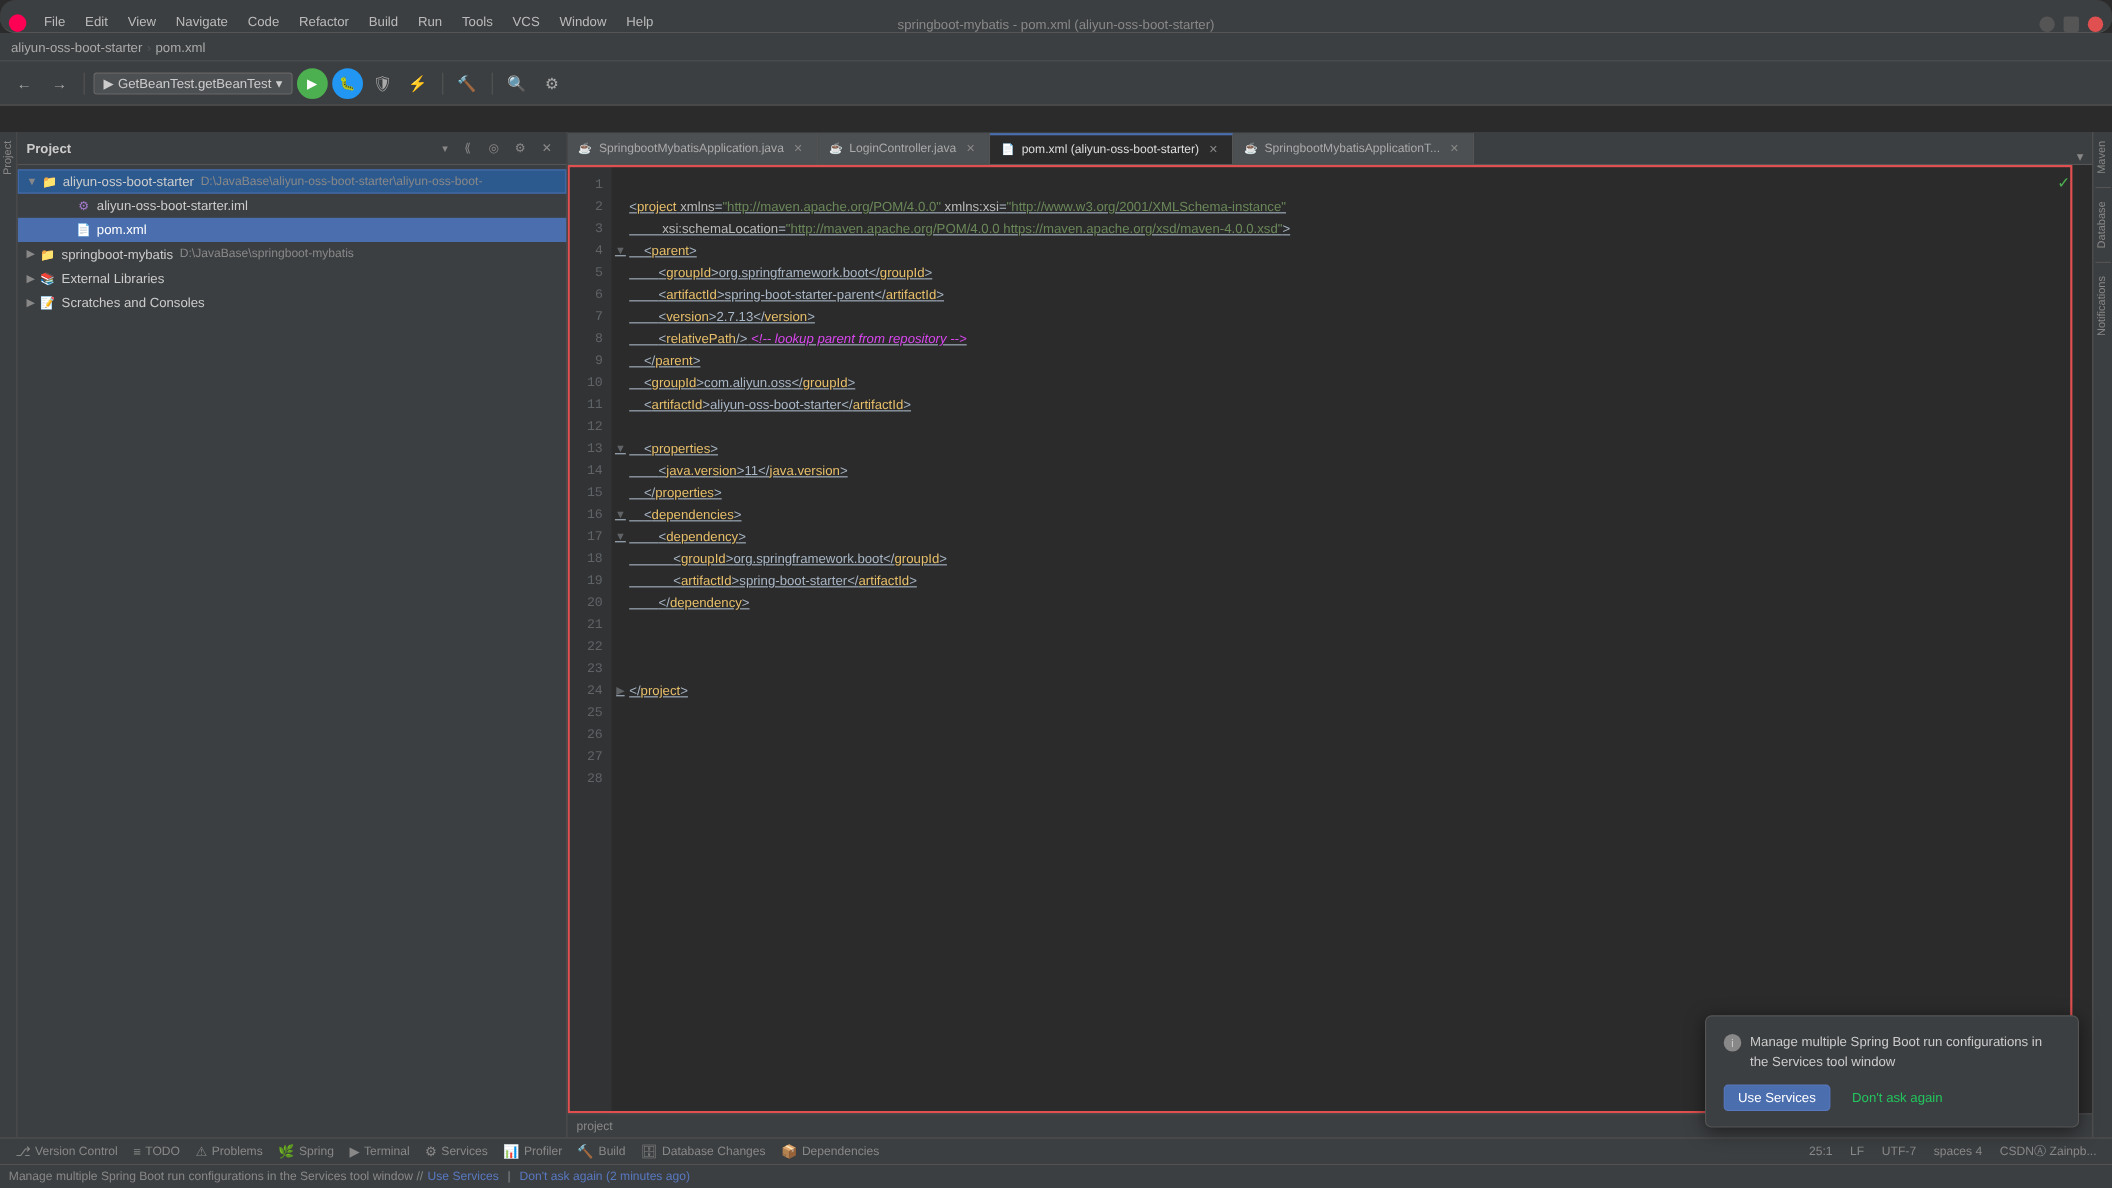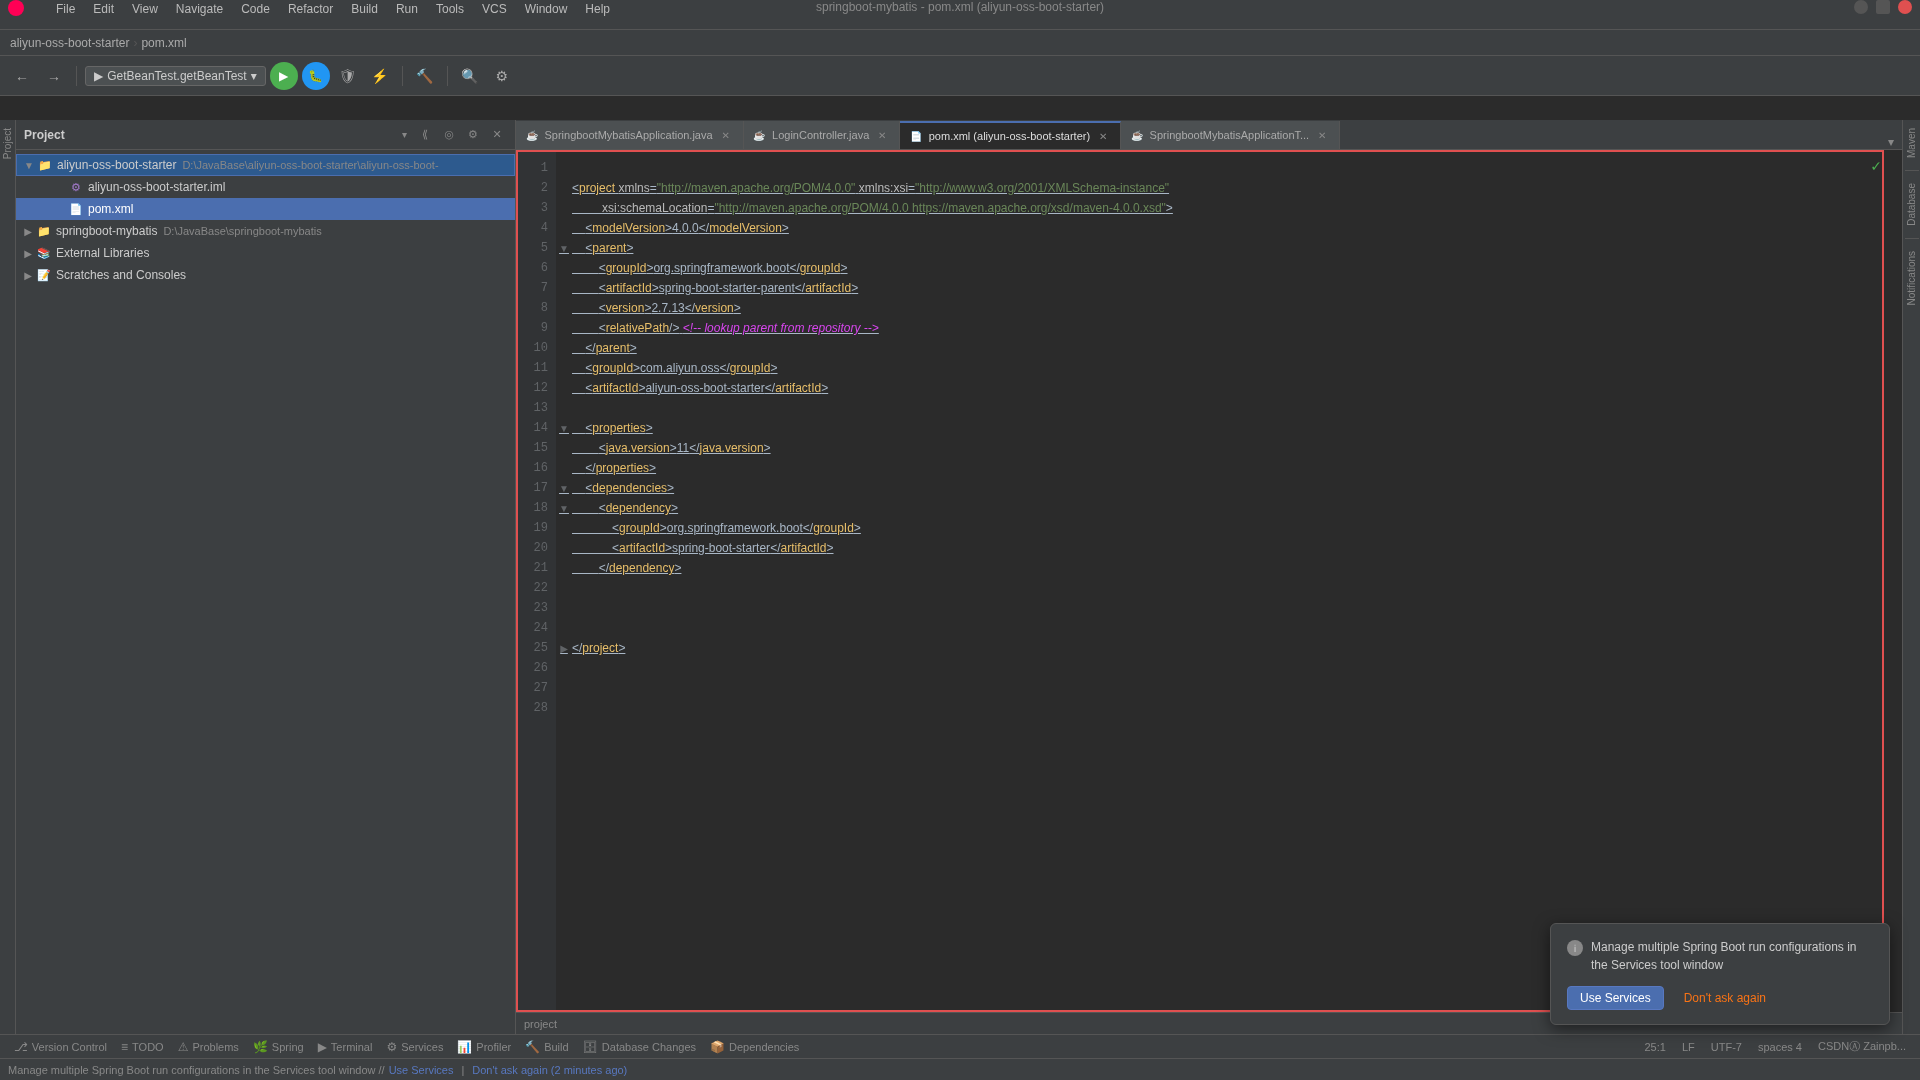--- a/index.html
+++ b/index.html
@@ -13,25 +13,26 @@
       overflow: hidden;
       display: flex;
       flex-direction: column;
     }
 
     
     .title-bar {
       background: #3c3f41;
       height: 30px;
       display: flex;
-      align-items: flex-start;
+      align-items: flex-end;
       padding: 0 8px;
-      gap: 24px;
+      gap: 8px;
       border-bottom: 1px solid #555;
       flex-shrink: 0;
+      border-radius: 14px;
     }
     .title-bar-logo {
       width: 16px;
       height: 16px;
       background: #f05;
       border-radius: 50%;
       flex-shrink: 0;
     }
     .title-bar-menus {
       display: flex;
@@ -425,21 +426,21 @@
       cursor: pointer;
       font-size: 12px;
     }
     .notif-btn.primary {
       background: #4B6EAF;
       color: #fff;
       border: 1px solid #5878c0;
     }
     .notif-btn.secondary {
       background: transparent;
-      color: #f97316;
+      color: #22c55e;
       border: none;
     }
 
     
     .bottom-notif {
       height: 22px;
       background: #3c3f41;
       border-top: 1px solid #555;
       display: flex;
       align-items: center;
@@ -656,24 +657,20 @@
         <div class="code-line">
           <span class="fold-gutter"></span>
           <span><span class="xml-bracket">&lt;</span><span class="xml-tag">project</span> <span class="xml-attr">xmlns</span>=<span class="xml-value">"http://maven.apache.org/POM/4.0.0"</span> <span class="xml-attr">xmlns:xsi</span>=<span class="xml-value">"http://www.w3.org/2001/XMLSchema-instance"</span></span>
         </div>
 
         <div class="code-line">
           <span class="fold-gutter"></span>
           <span>&nbsp;&nbsp;&nbsp;&nbsp;&nbsp;&nbsp;&nbsp;&nbsp;&nbsp;<span class="xml-attr">xsi:schemaLocation</span>=<span class="xml-value">"http://maven.apache.org/POM/4.0.0 https://maven.apache.org/xsd/maven-4.0.0.xsd"</span><span class="xml-bracket">&gt;</span></span>
         </div>
 
-        <div class="code-line">
-          <span class="fold-gutter"></span>
-          <span>&nbsp;&nbsp;&nbsp;&nbsp;<span class="xml-bracket">&lt;</span><span class="xml-tag">modelVersion</span><span class="xml-bracket">&gt;</span><span class="xml-text">4.0.0</span><span class="xml-bracket">&lt;/</span><span class="xml-tag">modelVersion</span><span class="xml-bracket">&gt;</span></span>
-        </div>
 
         <div class="code-line">
           <span class="fold-gutter" style="color:#606366;">▼</span>
           <span>&nbsp;&nbsp;&nbsp;&nbsp;<span class="xml-bracket">&lt;</span><span class="xml-tag">parent</span><span class="xml-bracket">&gt;</span></span>
         </div>
 
         <div class="code-line">
           <span class="fold-gutter"></span>
           <span>&nbsp;&nbsp;&nbsp;&nbsp;&nbsp;&nbsp;&nbsp;&nbsp;<span class="xml-bracket">&lt;</span><span class="xml-tag">groupId</span><span class="xml-bracket">&gt;</span><span class="xml-text">org.springframework.boot</span><span class="xml-bracket">&lt;/</span><span class="xml-tag">groupId</span><span class="xml-bracket">&gt;</span></span>
         </div>

